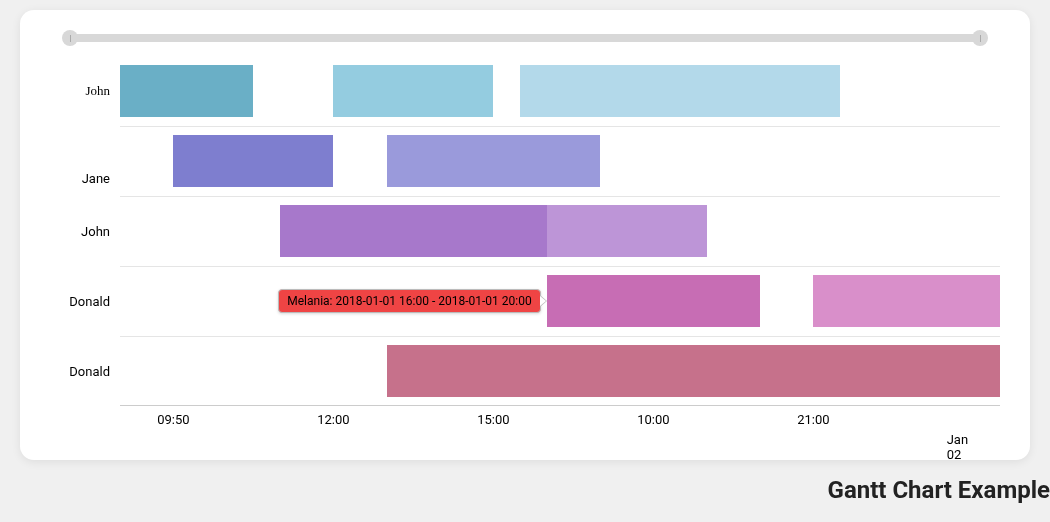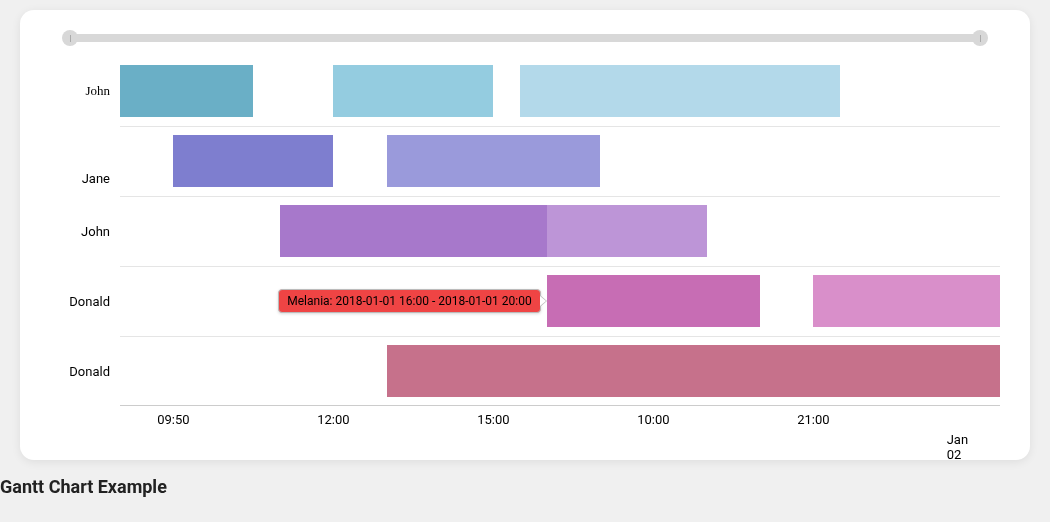--- a/index.html
+++ b/index.html
@@ -114,22 +114,22 @@
     position: absolute;
     right: -7px;
     top: 50%;
     transform: translateY(-50%);
     width: 0; height: 0;
     border-top: 6px solid transparent;
     border-bottom: 6px solid transparent;
     border-left: 7px solid #bbb;
   }
   .caption {
-    text-align: left;
-    font-size: 18px;
+    text-align: right;
+    font-size: 24px;
     font-weight: 700;
     color: #222;
     margin-top: 16px;
   }
 </style>
 </head>
 <body>
 
 <div class="card">
 

